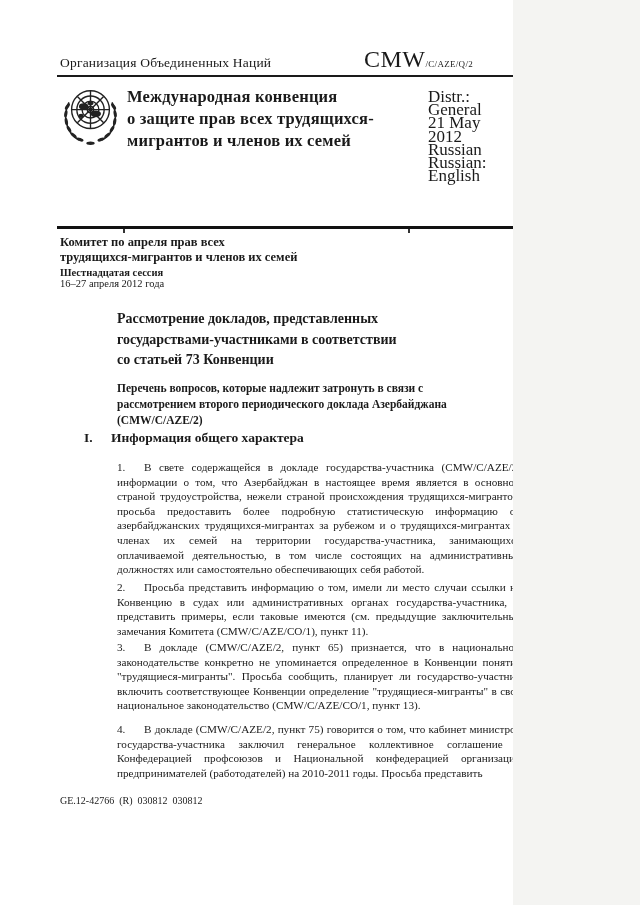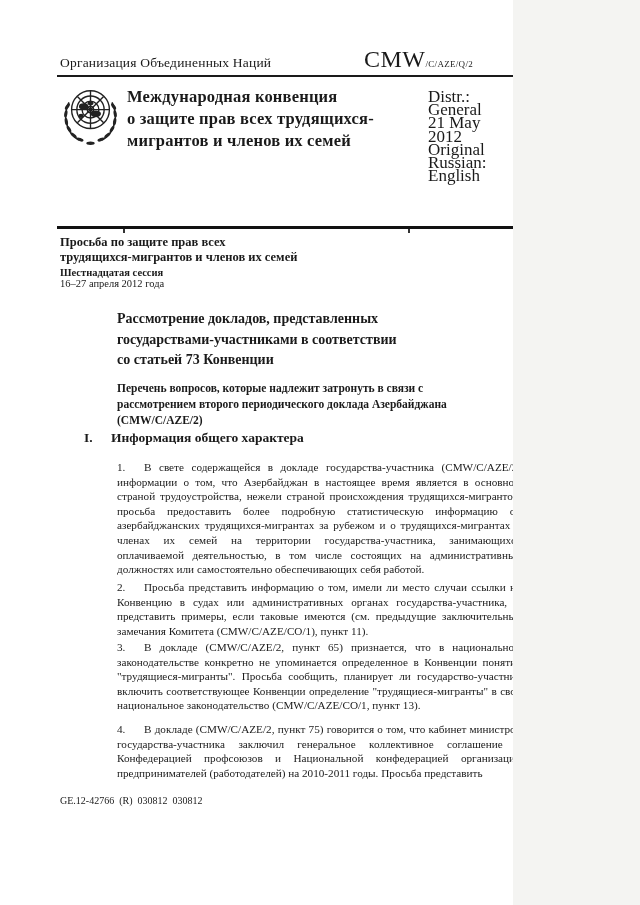--- a/index.html
+++ b/index.html
@@ -108,29 +108,29 @@
         <ellipse cx="60" cy="112" rx="8" ry="3.2"></ellipse>
       </g>
     </svg>
   </div>
   <div class="conv-title">Международная конвенция
 о защите прав всех трудящихся-
 мигрантов и членов их семей</div>
   <div class="distr-block">
     <div>Distr.: General</div>
     <div>21 May 2012</div>
-    <div>Original</div>
+    <div>Russian</div>
     <div>Russian: English</div>
   </div>
 
   <div class="rule-thick"></div>
   <div class="rule-tick tick-1"></div>
   <div class="rule-tick tick-2"></div>
 
-  <div class="committee-name">Просьба по защите прав всех
+  <div class="committee-name">Комитет по апреля прав всех
 трудящихся-мигрантов и членов их семей</div>
   <div class="session">Шестнадцатая сессия</div>
   <div class="session-dates">16–27 апреля 2012 года</div>
 
   <div class="doc-title">Рассмотрение докладов, представленных
 государствами-участниками в соответствии
 со статьей 73 Конвенции</div>
   <div class="doc-subtitle">Перечень вопросов, которые надлежит затронуть в связи с
 рассмотрением второго периодического доклада Азербайджана
 (CMW/C/AZE/2)</div>

